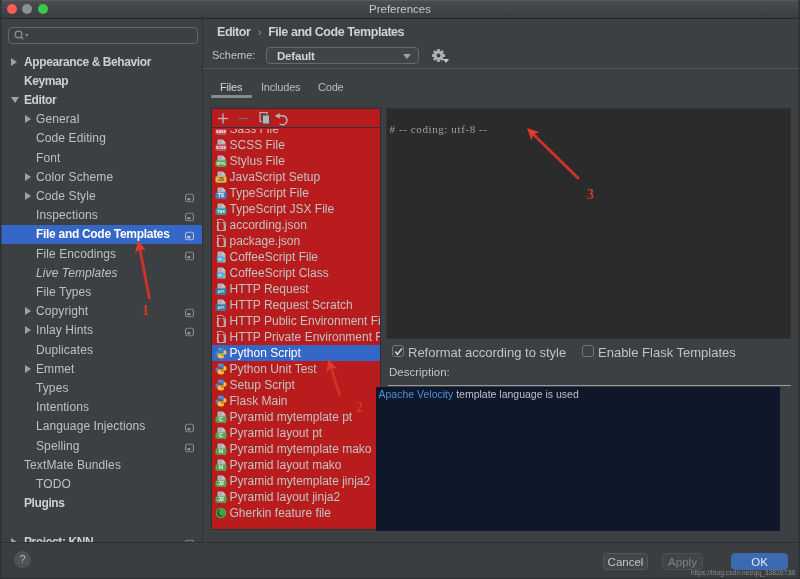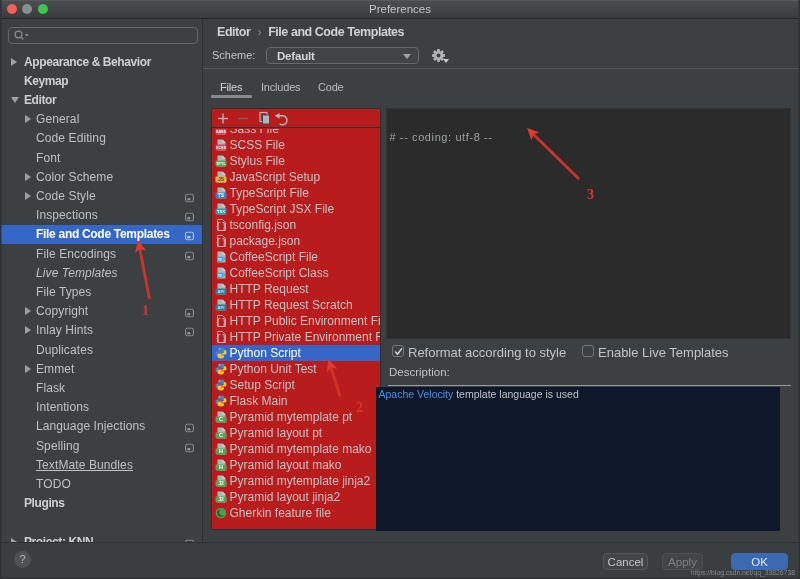--- a/index.html
+++ b/index.html
@@ -42,21 +42,21 @@
 #listpanel{position:absolute;left:211px;top:108px;width:170px;height:422px;border:1px solid #2c2f31;background:#b91c1c}
 #ltoolbar{position:absolute;left:0;top:0;width:168px;height:19px;border-bottom:1px solid #313436}
 #lviewport{position:absolute;left:0;top:20px;width:168px;height:400px;overflow:hidden}
 .lrow{position:absolute;left:0;width:168px;height:16px}
 .lrow.sel{background:#3467c8}
 .fic{position:absolute;left:2.5px;top:2px;width:12px;height:12px}
 .lt{position:absolute;left:17.5px;top:50%;transform:translateY(-50%);white-space:nowrap;color:#c0c4c6}
 .lrow.sel .lt{color:#fff}
 
 #editor{position:absolute;left:386px;top:108px;width:405px;height:231px;background:#2b2b2b;border:1px solid #313335}
-#code{position:absolute;left:2.5px;top:22px;font-family:Liberation Sans, sans-serif;font-size:11px;letter-spacing:0.6px;color:#9da1a3}
+#code{position:absolute;left:2.5px;top:14px;font-family:Liberation Serif, serif;font-size:11px;letter-spacing:0.6px;color:#9da1a3}
 
 .cb{position:absolute;width:12.5px;height:12.5px;border:1px solid #747879;border-radius:3px;background:#3d4043}
 .cblbl{position:absolute;color:#c0c4c6;font-size:13px}
 
 #desclbl{position:absolute;left:389px;top:366px;color:#c0c4c6;font-size:11.5px}
 #dline{position:absolute;left:388px;top:385px;width:403px;height:1.2px;background:#989b9e}
 #descbox{position:absolute;left:376px;top:386.5px;width:404px;height:144px;background:#0f172a}
 #descbox .txt{position:absolute;left:2.5px;top:1px;font-size:10.5px}
 #descbox .link{color:#4e8fdb}
 
@@ -149,41 +149,41 @@
         </svg></span>
     </div>
 <div class="trow" style="top:321.1px">
       <span class="tt" style="left:36px;">Duplicates</span>
     </div>
 <div class="trow" style="top:340.3px">
       <span class="ar r" style="left:25px"></span>
       <span class="tt" style="left:36px;">Emmet</span>
     </div>
 <div class="trow" style="top:359.5px">
-      <span class="tt" style="left:36px;">Flask</span>
+      <span class="tt" style="left:36px;">Types</span>
     </div>
 <div class="trow" style="top:378.7px">
       <span class="tt" style="left:36px;">Intentions</span>
     </div>
 <div class="trow" style="top:397.9px">
       <span class="tt" style="left:36px;">Language Injections</span>
       <span class="ric"><svg width="9" height="9" viewBox="0 0 9 9">
           <rect x="0.6" y="0.6" width="7.8" height="7.8" rx="1.6" fill="none" stroke="#94979a" stroke-width="1"></rect>
           <rect x="2.3" y="4.6" width="3" height="2.2" fill="#94979a"></rect>
         </svg></span>
     </div>
 <div class="trow" style="top:417.1px">
       <span class="tt" style="left:36px;">Spelling</span>
       <span class="ric"><svg width="9" height="9" viewBox="0 0 9 9">
           <rect x="0.6" y="0.6" width="7.8" height="7.8" rx="1.6" fill="none" stroke="#94979a" stroke-width="1"></rect>
           <rect x="2.3" y="4.6" width="3" height="2.2" fill="#94979a"></rect>
         </svg></span>
     </div>
 <div class="trow" style="top:436.3px">
-      <span class="tt" style="left:36px;text-decoration:underline;">TextMate Bundles</span>
+      <span class="tt" style="left:24px;">TextMate Bundles</span>
     </div>
 <div class="trow" style="top:455.5px">
       <span class="tt" style="left:36px;">TODO</span>
     </div>
 <div class="trow" style="top:474.7px">
       <span class="tt" style="left:24px;font-weight:bold;letter-spacing:-0.4px;color:#ccd0d2">Plugins</span>
     </div>
 <div class="trow" style="top:513.1px">
       <span class="ar r" style="left:11px"></span>
       <span class="tt" style="left:24px;font-weight:bold;letter-spacing:-0.4px;color:#ccd0d2">Project: KNN</span>
@@ -295,21 +295,21 @@
             <rect x="0.5" y="5.5" width="11" height="6" rx="1" fill="#2e9aa8"></rect>
             <text x="6" y="10.4" font-size="4.2" font-weight="bold" text-anchor="middle" fill="#fff" font-family="Liberation Sans,sans-serif">TSX</text>
           </svg></span>
         <span class="lt">TypeScript JSX File</span>
       </div>
 <div class="lrow" style="top:88px">
         <span class="fic"><svg width="12" height="12" viewBox="0 0 12 12">
             <path d="M2.5 0.5 h5 l3 3 v8 h-8 z" fill="none" stroke="#a6abae" stroke-width="1"></path>
             <text x="6.2" y="10" font-size="9" font-weight="bold" text-anchor="middle" fill="#b5babd" font-family="Liberation Mono,monospace">{}</text>
           </svg></span>
-        <span class="lt">tsconfig.json</span>
+        <span class="lt">according.json</span>
       </div>
 <div class="lrow" style="top:104px">
         <span class="fic"><svg width="12" height="12" viewBox="0 0 12 12">
             <path d="M2.5 0.5 h5 l3 3 v8 h-8 z" fill="none" stroke="#a6abae" stroke-width="1"></path>
             <text x="6.2" y="10" font-size="9" font-weight="bold" text-anchor="middle" fill="#b5babd" font-family="Liberation Mono,monospace">{}</text>
           </svg></span>
         <span class="lt">package.json</span>
       </div>
 <div class="lrow" style="top:120px">
         <span class="fic"><svg width="12" height="12" viewBox="0 0 12 12">
@@ -461,21 +461,21 @@
 <div id="editor">
     <div id="code"># -- coding: utf-8 --</div>
   </div>
 <div class="cb" style="left:391.5px;top:344.5px">
 <svg width="11" height="11" viewBox="0 0 11 11" style="position:absolute;left:0px;top:0px">
       <path d="M2.2 5.6 l2.3 2.6 L8.9 2.4" fill="none" stroke="#d3d7d9" stroke-width="1.5"></path>
     </svg>
 </div>
 <span class="cblbl" style="left:408px;top:345px">Reformat according to style</span>
 <div class="cb" style="left:581.5px;top:344.5px"></div>
-<span class="cblbl" style="left:598px;top:345px">Enable Live Templates</span>
+<span class="cblbl" style="left:598px;top:345px">Enable Flask Templates</span>
 <div id="desclbl">Description:</div>
 <div id="dline"></div>
 <div id="descbox">
     <div class="txt"><span class="link">Apache Velocity</span> template language is used</div>
   </div>
 <div id="bottombar">
 <div id="help">?</div>
 <div class="btn" id="btn-cancel">Cancel</div>
 <div class="btn" id="btn-apply">Apply</div>
 <div class="btn" id="btn-ok">OK</div>

